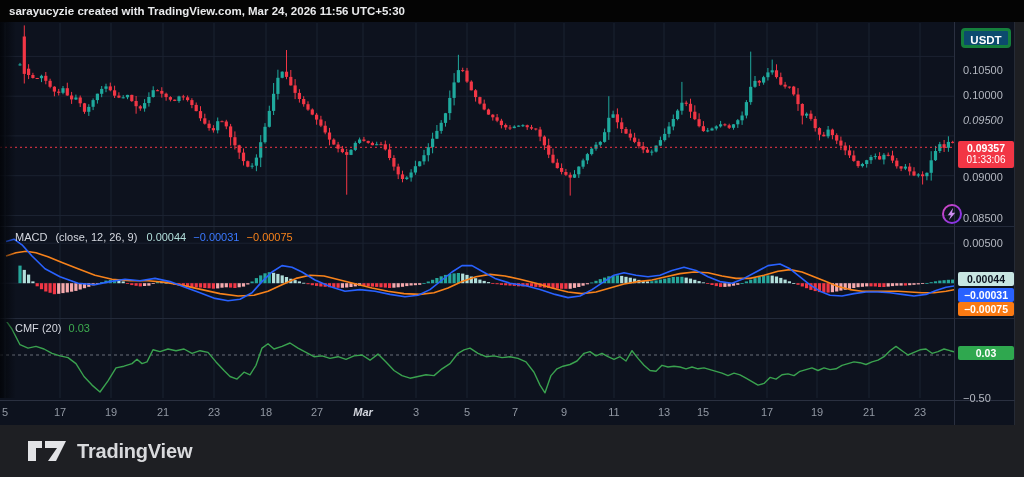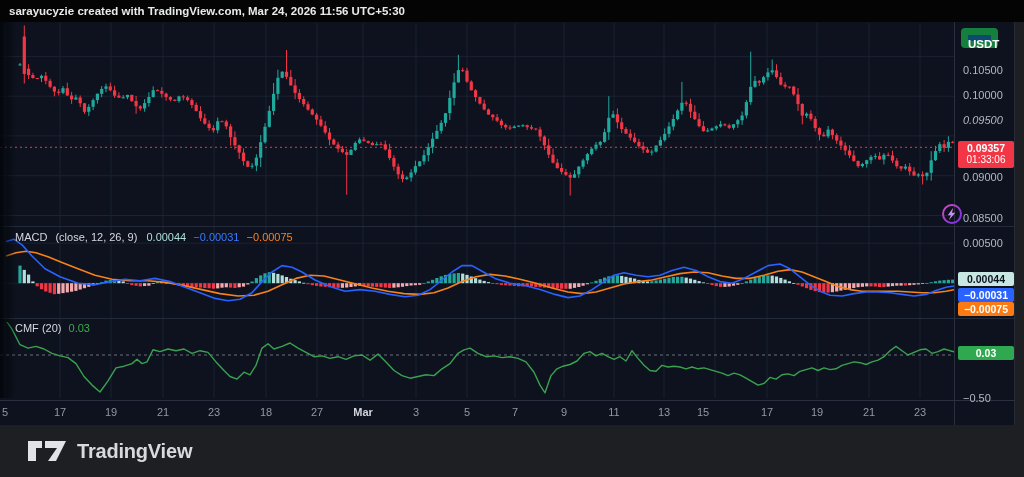--- a/index.html
+++ b/index.html
@@ -13,27 +13,27 @@
              background:#0d121e;border-right:1px solid #262b36;box-sizing:border-box;z-index:1;}
   .vignette{position:absolute;left:0;top:22px;width:16px;height:376px;z-index:3;
             background:linear-gradient(90deg,rgba(2,4,8,0.85),rgba(2,4,8,0));pointer-events:none;}
   svg.chart{position:absolute;left:0;top:0;z-index:2;}
   .legend{position:absolute;font-size:11px;white-space:nowrap;z-index:5;color:#d5d8e0;}
   .legend span{margin-right:4px;}
   .legend .ltr{color:#c6cad4;margin-right:1px;}
   .pricelabel{position:absolute;left:963px;color:#b4b8c1;font-size:11px;z-index:5;}
   .timelabels{position:absolute;left:0;top:0;z-index:5;}
   .timelabel{position:absolute;top:406px;color:#9298a3;font-size:11px;transform:translateX(-50%);}
-  .timelabel.major{color:#d2d5dd;font-weight:700;}
+  .timelabel.major{color:#d2d5dd;font-weight:700;font-style:italic;}
   .badge{position:absolute;left:958px;width:56px;text-align:center;font-size:10.5px;
          font-weight:700;border-radius:2px;color:#fff;padding:1px 0;z-index:5;box-sizing:border-box;}
   .price-badge{line-height:12px;padding:1px 0 2px 0;}
   .price-badge .cd{font-size:10px;font-weight:400;}
-  .usdt-btn{position:absolute;left:961px;top:28px;width:37px;height:20px;background:#0c4a6e;
-            border:7px solid #15803d;border-radius:4px;color:#fff;font-size:11.5px;font-weight:700;
+  .usdt-btn{position:absolute;left:961px;top:28px;width:50px;height:20px;background:#0c4a6e;
+            border:3px solid #15803d;border-radius:4px;color:#fff;font-size:11.5px;font-weight:700;
             text-align:center;line-height:18px;z-index:6;box-sizing:border-box;cursor:pointer;}
   .bolt-icon{position:absolute;left:940px;top:202px;width:24px;height:24px;z-index:4;}
   .footer{position:absolute;left:0;top:425px;width:1024px;height:52px;background:#1e1f23;
           display:flex;align-items:center;z-index:5;}
   .footer .mark{margin-left:27px;}
   .footer .brand{margin-left:10px;color:#d9dadd;font-size:20px;font-weight:700;letter-spacing:-0.2px;}
 </style>
 </head>
 <body>
 

